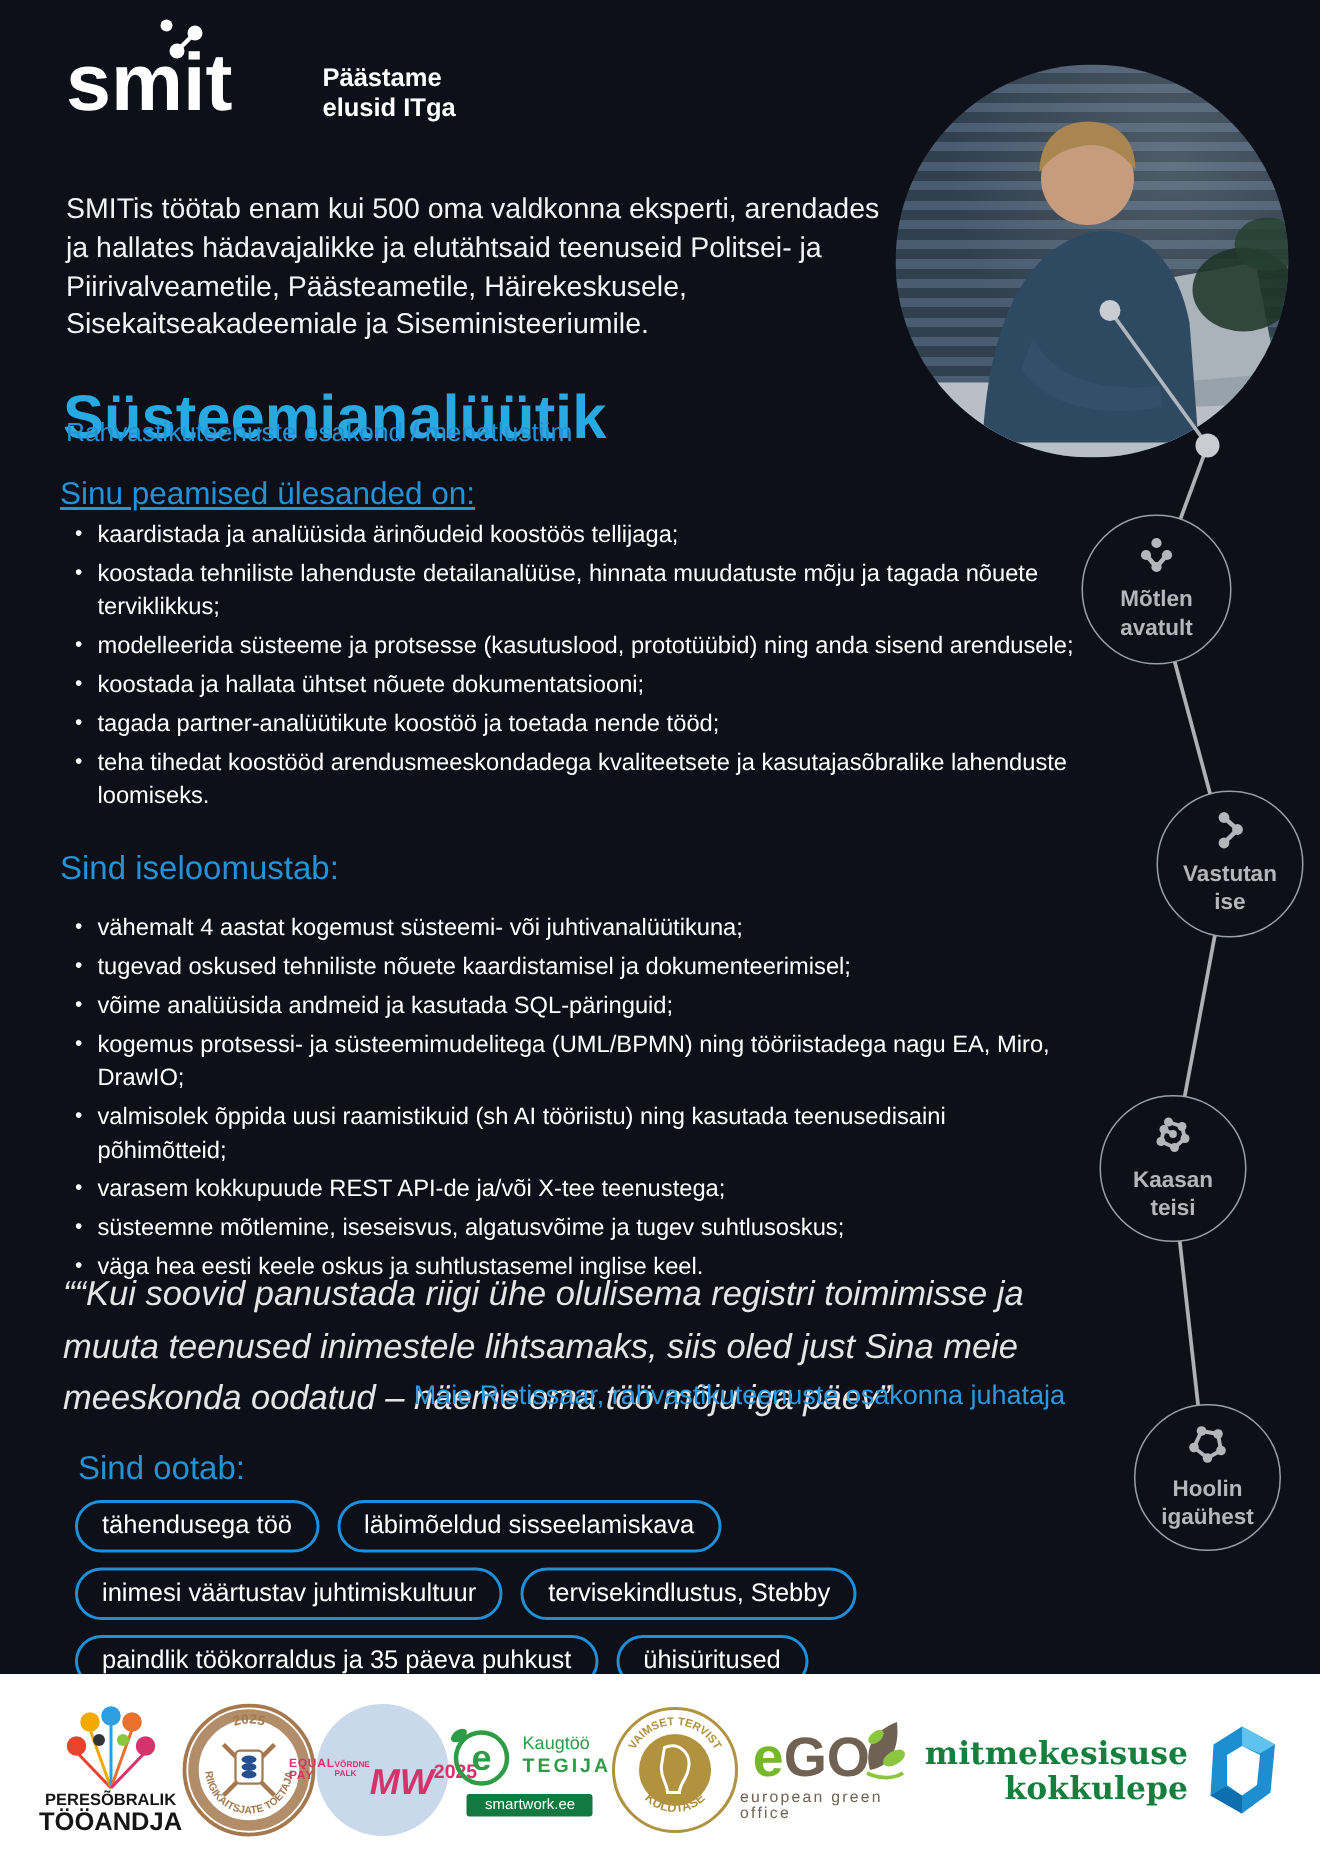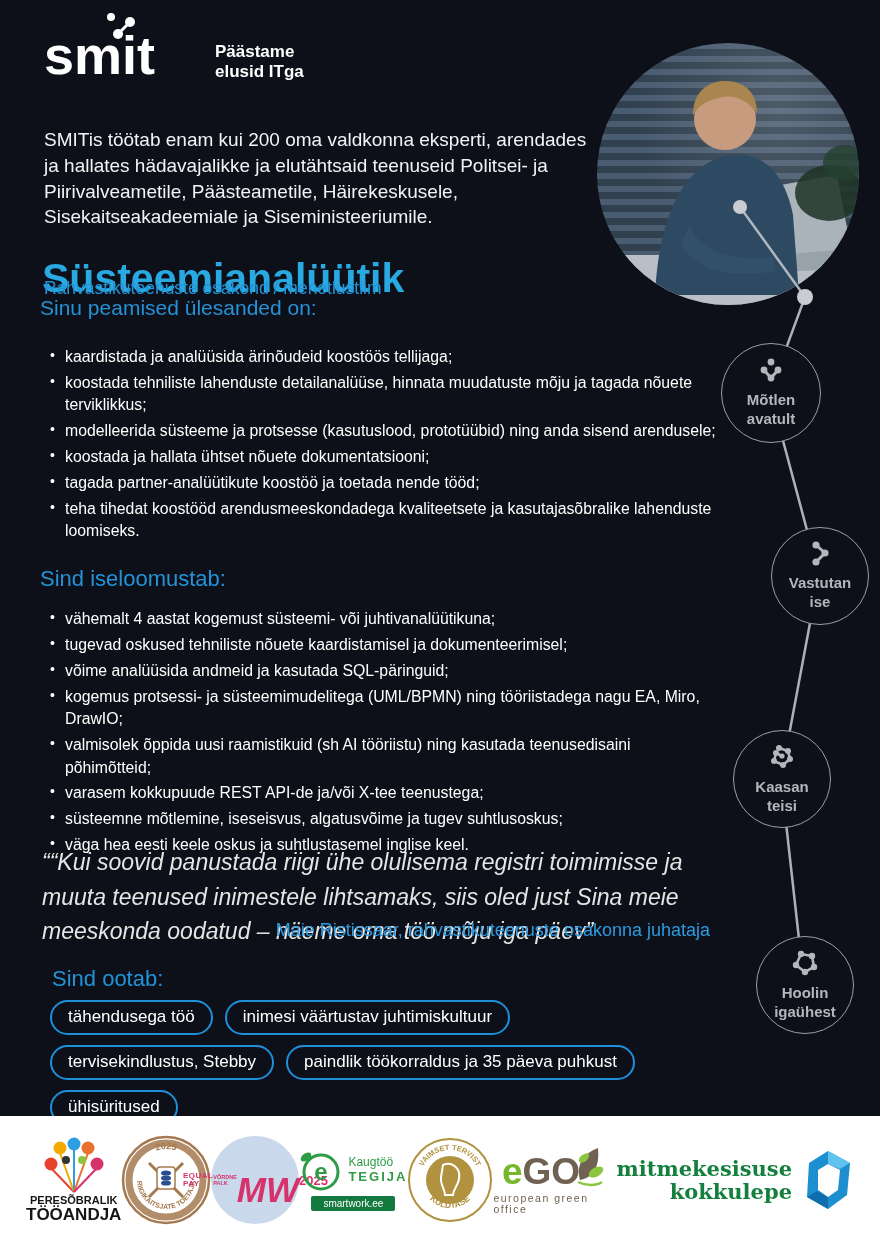--- a/index.html
+++ b/index.html
@@ -25,21 +25,21 @@
   
   .value-circle{position:absolute;border-radius:50%;background:#0d1018;border:1.5px solid #9aa0a8;
                 display:flex;flex-direction:column;align-items:center;justify-content:center;gap:6px;}
   .value-circle .vlabel{font-size:15px;font-weight:bold;color:#b4b6bc;text-align:center;line-height:1.3;}
 
   
   .intro{position:absolute;left:44px;top:108px;width:552px;font-size:19px;line-height:1.36;color:#f2f3f5;}
   .job-title{position:absolute;left:42px;top:228px;font-size:41px;font-weight:bold;color:#29a9e1;letter-spacing:0;}
   .job-subtitle{position:absolute;left:44px;top:278px;font-size:17.5px;color:#2492d6;}
   .section-h{position:absolute;left:40px;font-size:21px;color:#2492d6;font-weight:normal;margin:0;}
-  .h-tasks{top:296px;}
+  .h-tasks{top:318px;text-decoration:underline;}
   .h-profile{top:566px;font-size:22px;}
   .h-offer{left:52px;top:966px;font-size:22px;}
   ul.blist{position:absolute;left:48px;margin:0;padding:0;list-style:none;width:672px;}
   .ul-tasks{top:346px;}
   .ul-profile{top:608px;}
   ul.blist li{position:relative;padding-left:17px;margin-bottom:3.5px;font-size:15.8px;line-height:1.42;color:#ffffff;}
   ul.blist li::before{content:"•";position:absolute;left:2px;top:0;color:#fff;font-size:14px;}
 
   .quote{position:absolute;left:42px;top:845px;width:676px;font-size:23px;font-style:italic;
          color:#e5e5e5;line-height:1.5;}
@@ -53,21 +53,21 @@
   
   .footer{position:absolute;left:0;top:1116px;width:880px;height:128px;background:#ffffff;
           display:flex;align-items:center;justify-content:space-between;padding:0 26px;box-sizing:border-box;}
   .flogo{display:flex;flex-direction:column;align-items:center;justify-content:center;}
   .pere-text1{font-size:11px;font-weight:bold;color:#151515;letter-spacing:0;line-height:1.1;text-align:center;}
   .pere-text2{font-size:17px;font-weight:bold;color:#151515;line-height:1.05;}
   .mw-circle{width:88px;height:88px;border-radius:50%;background:#c9d8ea;display:flex;flex-direction:row;
              align-items:center;justify-content:center;line-height:1;}
   .mw-l1{font-size:8px;font-weight:bold;color:#d6336c;letter-spacing:.5px;}
   .mw-l2{font-size:5.5px;font-weight:bold;color:#d6336c;margin-top:1px;}
-  .mw-mark{font-size:35px;font-weight:bold;color:#d6336c;font-style:italic;margin:19px 0 1px;}
+  .mw-mark{font-size:24px;font-weight:bold;color:#d6336c;font-style:italic;margin:19px 0 1px;}
   .mw-year{font-size:13px;font-weight:bold;color:#d6336c;}
   .kaugtoo{display:flex;flex-direction:column;align-items:center;gap:4px;}
   .kaugtoo-row{display:flex;align-items:center;gap:7px;}
   .kaugtoo-names{display:flex;flex-direction:column;line-height:1.15;}
   .kt-n1{font-size:12px;color:#2e9b47;}
   .kt-n2{font-size:13px;font-weight:bold;color:#2e9b47;letter-spacing:2px;}
   .kt-bar{background:#137a3f;color:#fff;font-size:10px;padding:2px 12px;border-radius:2px;}
   .ego{display:flex;flex-direction:column;align-items:center;line-height:1;}
   .ego-row{display:flex;align-items:flex-end;position:relative;}
   .ego-e{font-size:37px;font-weight:bold;color:#76b82a;}
@@ -171,21 +171,21 @@
       <circle cx="23" cy="18" r="3.2" fill="#b4b6bc"></circle>
       <circle cx="14" cy="23" r="3.2" fill="#b4b6bc"></circle>
       <circle cx="5" cy="16" r="3.2" fill="#b4b6bc"></circle>
     </svg>
     <div class="vlabel">
       <div>Hoolin</div>
         <div>igaühest</div>
     </div>
   </div>
 
-  <p class="intro">SMITis töötab enam kui 200 oma valdkonna eksperti, arendades ja hallates hädavajalikke ja elutähtsaid teenuseid Politsei- ja Piirivalveametile, Päästeametile, Häirekeskusele, Sisekaitseakadeemiale ja Siseministeeriumile.</p>
+  <p class="intro">SMITis töötab enam kui 500 oma valdkonna eksperti, arendades ja hallates hädavajalikke ja elutähtsaid teenuseid Politsei- ja Piirivalveametile, Päästeametile, Häirekeskusele, Sisekaitseakadeemiale ja Siseministeeriumile.</p>
 
   <h1 class="job-title">Süsteemianalüütik</h1>
   <div class="job-subtitle">Rahvastikuteenuste osakond / menetlustiim</div>
 
   <h2 class="section-h h-tasks">Sinu peamised ülesanded on:</h2>
   <ul class="blist ul-tasks">
     <li>kaardistada ja analüüsida ärinõudeid koostöös tellijaga;</li>
     <li>koostada tehniliste lahenduste detailanalüüse, hinnata muudatuste mõju ja tagada nõuete terviklikkus;</li>
     <li>modelleerida süsteeme ja protsesse (kasutuslood, prototüübid) ning anda sisend arendusele;</li>
     <li>koostada ja hallata ühtset nõuete dokumentatsiooni;</li>
@@ -204,20 +204,21 @@
     <li>süsteemne mõtlemine, iseseisvus, algatusvõime ja tugev suhtlusoskus;</li>
     <li>väga hea eesti keele oskus ja suhtlustasemel inglise keel.</li>
   </ul>
 
   <div class="quote">““Kui soovid panustada riigi ühe olulisema registri toimimisse ja muuta teenused inimestele lihtsamaks, siis oled just Sina meie meeskonda oodatud – näeme oma töö mõju iga päev”</div>
   <div class="quote-attr">Maie Ristissaar, rahvastikuteenuste osakonna juhataja</div>
 
   <h2 class="section-h h-offer">Sind ootab:</h2>
   <div class="pills">
     <span class="pill">tähendusega töö</span>
+    <span class="pill">läbimõeldud sisseelamiskava</span>
     <span class="pill">inimesi väärtustav juhtimiskultuur</span>
     <span class="pill">tervisekindlustus, Stebby</span>
     <span class="pill">paindlik töökorraldus ja 35 päeva puhkust</span>
     <span class="pill">ühisüritused</span>
   </div>
 
   <div class="footer">
 
     <div class="flogo">
       <svg width="72" height="58" viewBox="0 0 72 58">

